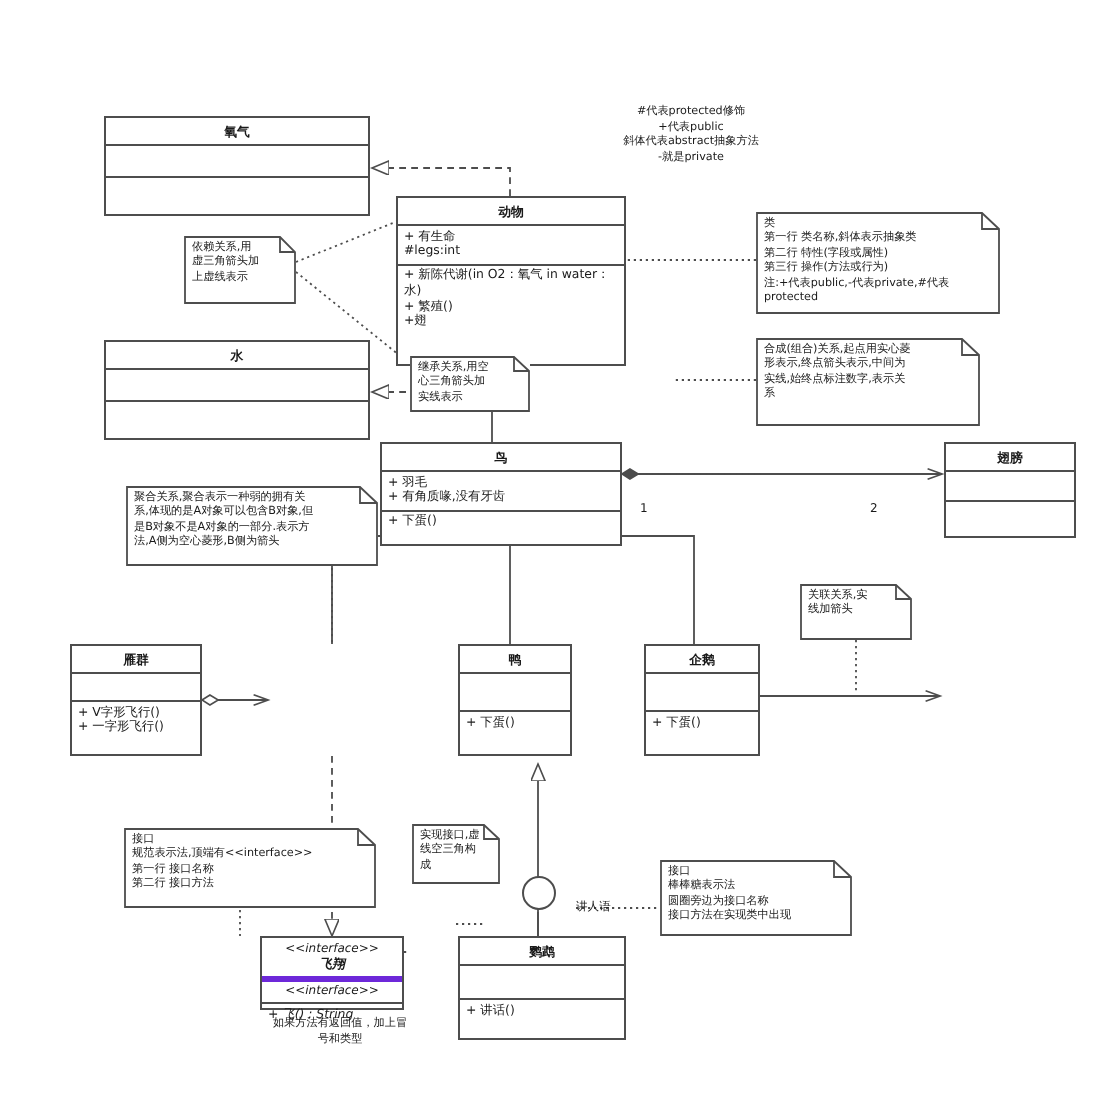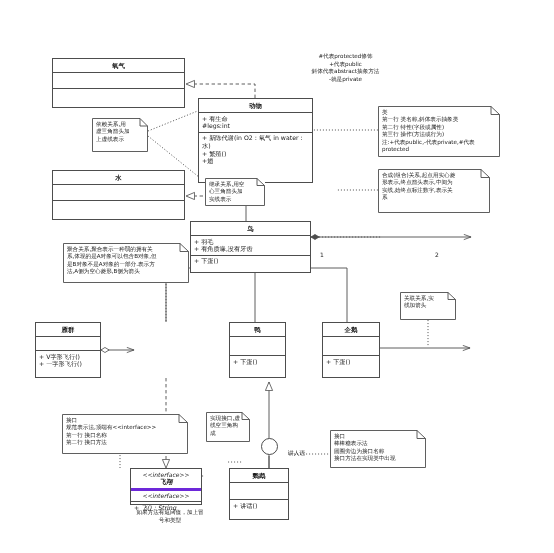--- a/index.html
+++ b/index.html
@@ -212,20 +212,25 @@
     <div class="sec title">鸟</div>
     <div class="sec">
       <span class="member">+ 羽毛</span>
       <span class="member">+ 有角质喙,没有牙齿</span>
     </div>
     <div class="sec">
       <span class="member">+ 下蛋()</span>
     </div>
   </div>
 
+  <div class="uml-class" style="left:472px; top:221px; width:66px; height:48px;">
+    <div class="sec title">翅膀</div>
+    <div class="sec" style="height:15px;"></div>
+    <div class="sec" style="height:15px;"></div>
+  </div>
 
   <div class="uml-class" style="left:35px; top:322px; width:66px; height:56px;">
     <div class="sec title">雁群</div>
     <div class="sec" style="height:14px;"></div>
     <div class="sec">
       <span class="member">+ V字形飞行()</span>
       <span class="member">+ 一字形飞行()</span>
     </div>
   </div>
 
@@ -240,21 +245,21 @@
 
   <div class="uml-class" style="left:322px; top:322px; width:58px; height:56px;">
     <div class="sec title">企鹅</div>
     <div class="sec" style="height:19px;"></div>
     <div class="sec">
       <span class="member">+ 下蛋()</span>
     </div>
   </div>
 
 
-  <div class="uml-class" style="left:229px; top:468px; width:60px; height:52px;">
+  <div class="uml-class" style="left:229px; top:468px; width:84px; height:52px;">
     <div class="sec title">鹦鹉</div>
     <div class="sec" style="height:17px;"></div>
     <div class="sec">
       <span class="member">+ 讲话()</span>
     </div>
   </div>
 
   <div class="uml-class" style="left:130px; top:468px; width:72px; height:37px;">
     <div style="padding:0;">
       <div class="stereo" style="padding-bottom:0;">&lt;&lt;interface&gt;&gt;</div>

